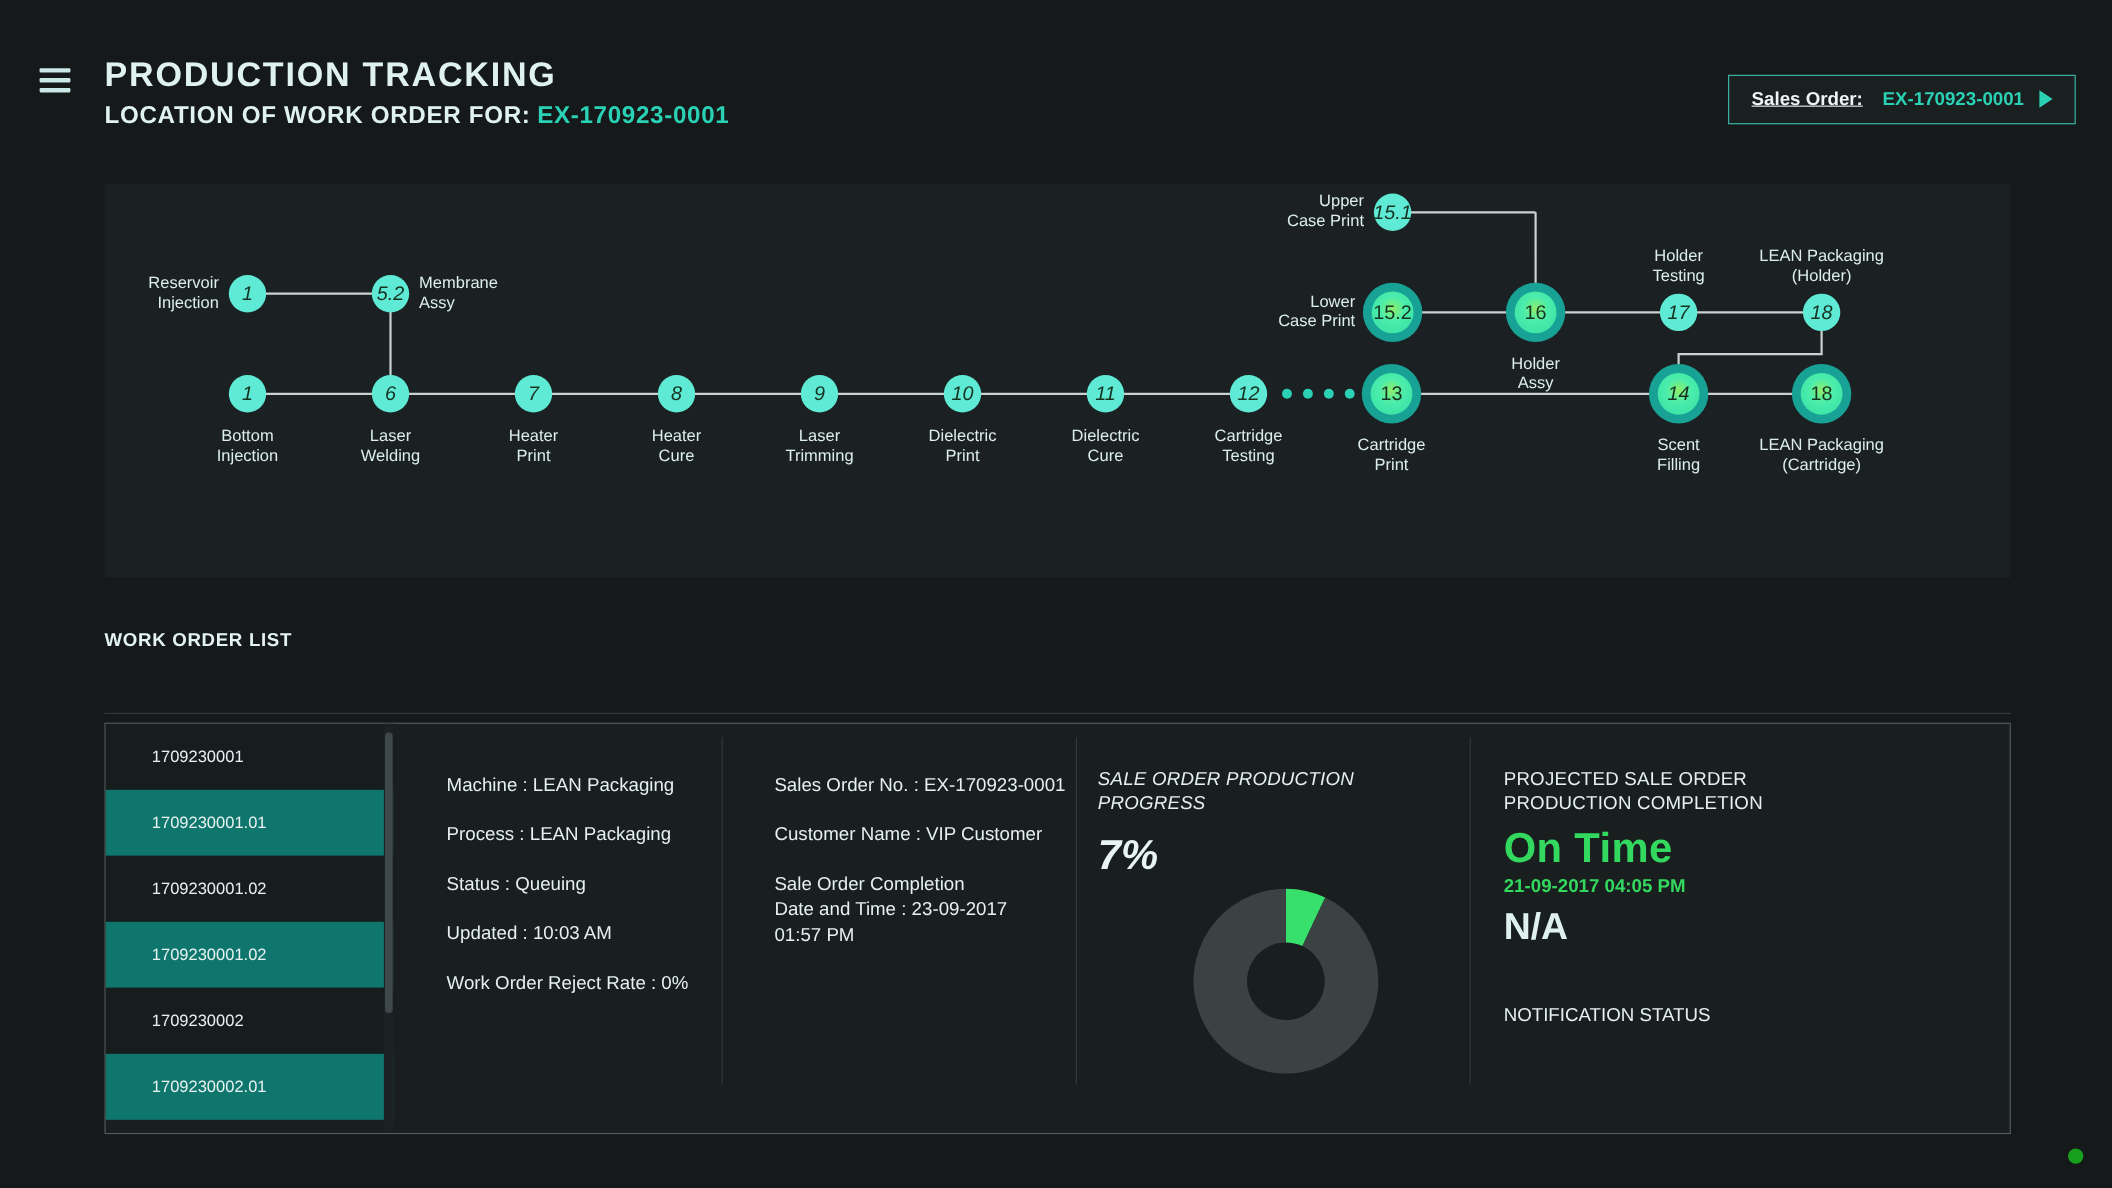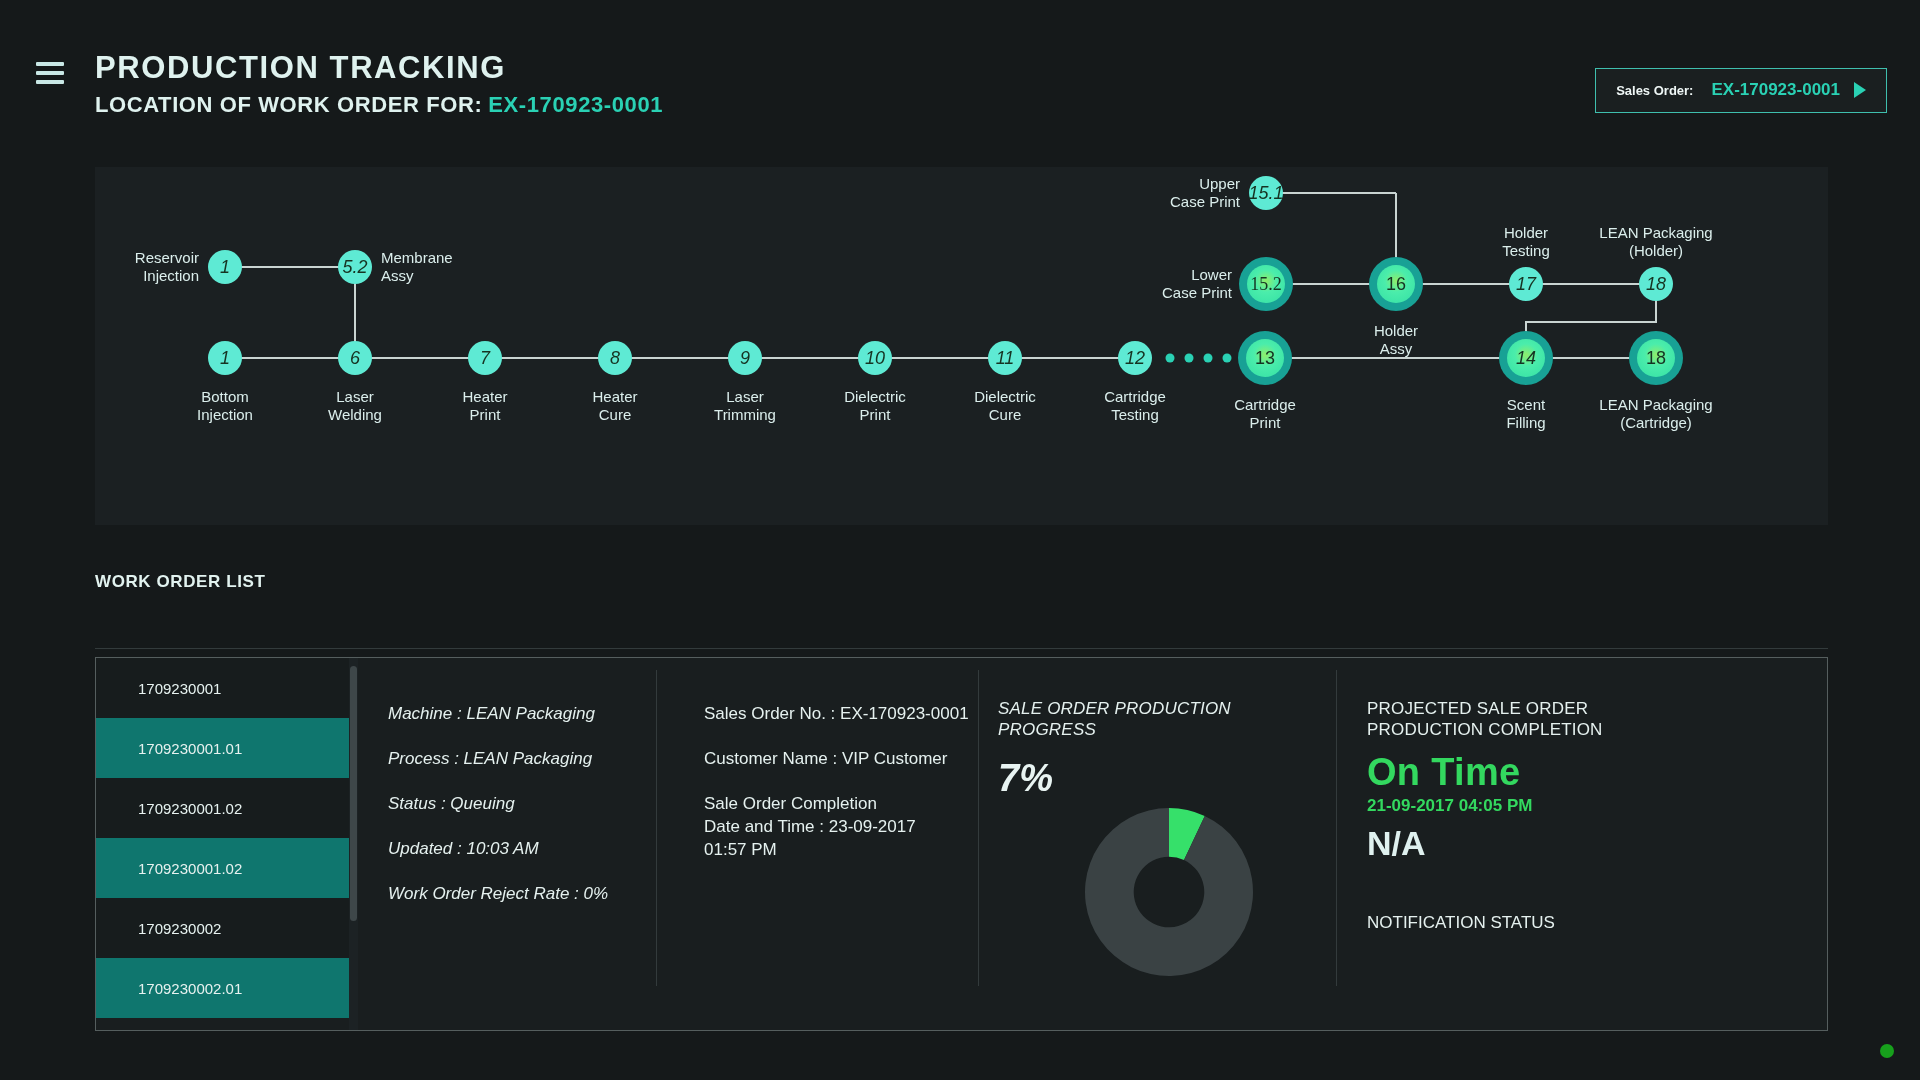--- a/index.html
+++ b/index.html
@@ -33,21 +33,21 @@
   #subtitle-order { color: #2ad1b4; margin-left: 6px; }
 
   #so-badge {
     position: absolute; right: 33px; top: 68px;
     border: 1px solid #3fbfae;
     background: #1a1f20;
     padding: 11px 20px 12px 20px;
     display: flex; align-items: center; gap: 18px;
     cursor: pointer;
   }
-  #so-badge .lbl { color: #eef6f5; font-size: 13px; font-weight: bold; }
+  #so-badge .lbl { color: #eef6f5; font-size: 17px; font-weight: bold; text-decoration: underline; }
   #so-badge .val { color: #2ad1b4; font-size: 17px; font-weight: bold; }
   #so-badge .arrow {
     width: 0; height: 0; margin-left: -4px;
     border-left: 12px solid #2ad1b4;
     border-top: 8px solid transparent;
     border-bottom: 8px solid transparent;
   }
 
   
   #flow-panel {
@@ -130,21 +130,21 @@
   }
 
   .detail-col { padding: 45px 0 0 0; position: relative; }
   .detail-col + .detail-col::before {
     content: ""; position: absolute; left: 0; top: 12px;
     width: 1px; height: 316px; background: #333b3c;
   }
   .kv { font-size: 17px; color: #e5f1ef; line-height: 1.35; margin-bottom: 22px; }
   .kv:last-child { margin-bottom: 0; }
 
-  #col-machine { width: 298px; padding-left: 30px; font-style: italic; }
+  #col-machine { width: 298px; padding-left: 48px; }
   #col-order   { width: 322px; padding-left: 48px; }
   #col-progress{ width: 358px; padding-left: 20px; padding-top: 40px; font-style: italic; }
   #col-status  { width: 480px; padding-left: 31px; padding-top: 40px; }
 
   .panel-cap {
     font-size: 17px; color: #e5f1ef; line-height: 1.25; letter-spacing: 0.2px;
   }
   #progress-pct {
     margin-top: 16px; font-size: 38px; font-weight: bold; color: #e8f4f2;
   }
@@ -271,21 +271,21 @@
       </div>
       <div class="node-label" style="left: 1170px; top: 229px;">Cartridge
 Print</div>
       <div class="flow-node" style="left: 1171px; top: 26px;">
         <div class="node-core plain" style="width: 34px; height: 34px;">15.1</div>
       </div>
       <div class="node-label left" style="left: 1145px; top: 26px;">Upper
 Case Print</div>
       <div class="flow-node" style="left: 1171px; top: 117px;">
         <div class="node-halo" style="width: 54px; height: 54px;"></div>
-        <div class="node-core active" style="width: 38px; height: 38px; font-family: Liberation Serif, serif;">15.2</div>
+        <div class="node-core active" style="width: 38px; height: 38px;">15.2</div>
       </div>
       <div class="node-label left" style="left: 1137px; top: 117px;">Lower
 Case Print</div>
       <div class="flow-node" style="left: 1301px; top: 117px;">
         <div class="node-halo" style="width: 54px; height: 54px;"></div>
         <div class="node-core active" style="width: 38px; height: 38px;">16</div>
       </div>
       <div class="node-label" style="left: 1301px; top: 155px;">Holder
 Assy</div>
       <div class="flow-node" style="left: 1431px; top: 117px;">

